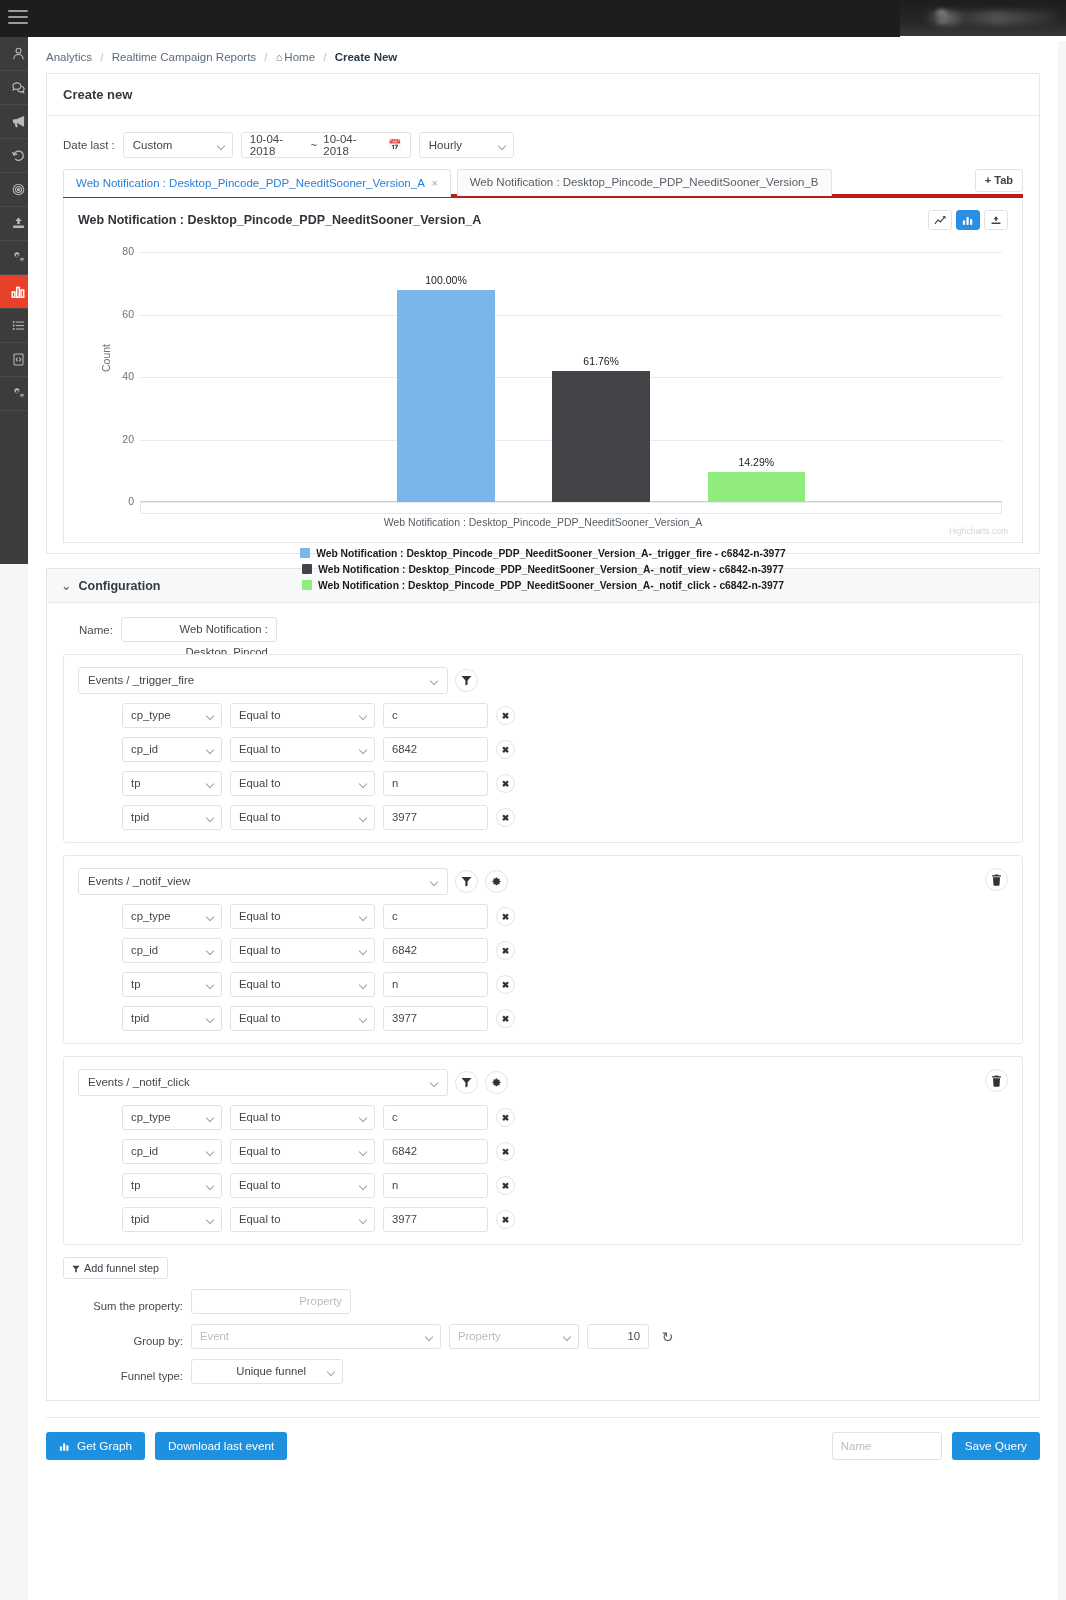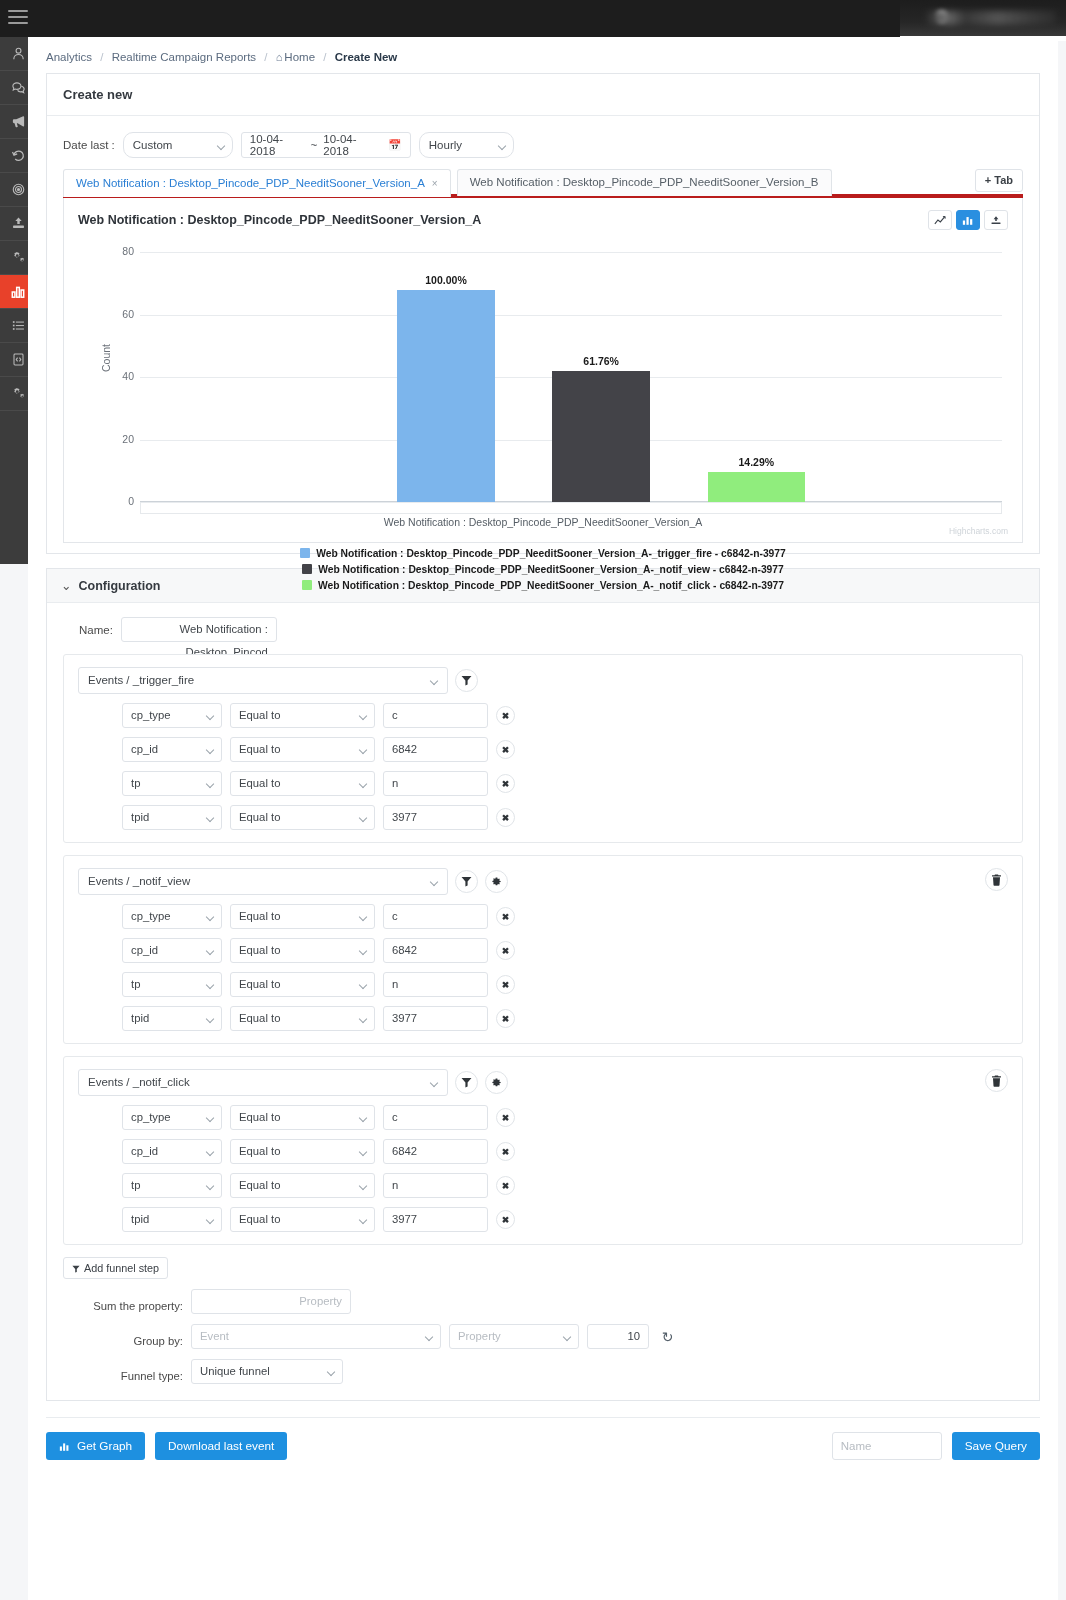--- a/index.html
+++ b/index.html
@@ -34,21 +34,21 @@
   .breadcrumb .sep{color:#b9c1cc;margin:0 5px;}
   .breadcrumb .crumb{color:#5b6b7f;}
   .breadcrumb .crumb.active{color:#2b3a4a;font-weight:bold;}
   .home-ico{font-size:11px;margin-right:2px;}
   .panel{margin:0 18px;border:1px solid #e3e6ea;background:#fff;}
   .panel-head{padding:13px 16px;border-bottom:1px solid #e9ecef;font-weight:bold;font-size:13px;color:#353a40;}
   .panel-body{padding:12px 16px 10px 16px;}
   
   .daterow{display:flex;align-items:center;gap:8px;padding:4px 0 12px 0;}
   .lbl{font-size:11.5px;color:#4a4a4a;}
-  .sel{position:relative;border:1px solid #dfe3e8;border-radius:10px;background:#fff;
+  .sel{position:relative;border:1px solid #dfe3e8;border-radius:3px;background:#fff;
       height:26px;line-height:24px;padding:0 16px 0 9px;font-size:11.5px;color:#41464b;}
   .sel:after{content:"";position:absolute;right:8px;top:10px;width:5px;height:5px;
       border-right:1.3px solid #9aa3ab;border-bottom:1.3px solid #9aa3ab;transform:rotate(45deg);}
   .sel.w110{width:110px;}
   .sel.w95{width:95px;}
   .daterange{display:flex;align-items:center;border:1px solid #dfe3e8;border-radius:3px;height:26px;
       padding:0 8px;font-size:11.5px;color:#41464b;background:#fff;width:170px;justify-content:center;gap:6px;}
   .daterange .cal{margin-left:4px;color:#7d868e;font-size:11px;}
   
   .tabs{display:flex;align-items:center;position:relative;border-bottom:4px solid #b91c1c;height:28px;}
@@ -68,21 +68,21 @@
   .tbtn.on{background:#2a8fe0;border-color:#2a8fe0;}
   .plot{position:relative;height:300px;margin:6px 8px 0 8px;}
   .yaxis-title{position:absolute;left:28px;top:130px;transform:rotate(-90deg);transform-origin:left top;
       font-size:10.5px;color:#6b7179;}
   .grid{position:absolute;left:68px;right:12px;top:10px;bottom:40px;}
   .gline{position:absolute;left:0;right:0;height:1px;background:#e8ebee;}
   .gline .tick{position:absolute;left:-26px;top:-7px;font-size:10.5px;color:#6b7179;width:20px;text-align:right;}
   .axis-x{position:absolute;left:0;right:0;bottom:0;height:1px;background:#ccd2d8;}
   .bars{position:absolute;left:0;right:0;top:0;bottom:0;}
   .bar{position:absolute;bottom:0;}
-  .bar .dl{position:absolute;left:0;right:0;top:-16px;text-align:center;font-size:10.5px;font-weight:bold;color:#1a1a1a;}
+  .bar .dl{position:absolute;left:0;right:0;top:-16px;text-align:center;font-size:10.5px;font-weight:normal;color:#1a1a1a;}
   .xlabel{position:absolute;left:0;right:0;bottom:14px;text-align:center;font-size:10.5px;color:#555d65;}
   .xbox{position:absolute;left:68px;right:12px;bottom:28px;height:12px;border:1px solid #e6e9ec;border-top:none;}
   .legend{position:absolute;left:0;right:0;bottom:-52px;text-align:center;}
   .lrow{display:block;font-size:10.3px;font-weight:bold;color:#1b1b1b;line-height:16px;white-space:nowrap;}
   .lsw{display:inline-block;width:10px;height:10px;margin-right:6px;vertical-align:-1px;border-radius:1px;}
   .credit{position:absolute;right:14px;bottom:6px;font-size:8.5px;color:#cfd4d9;}
   
   .cfg{margin:14px 18px 0 18px;border:1px solid #e3e6ea;background:#fff;}
   .cfg-head{background:#f7f8f9;border-bottom:1px solid #e9ecef;padding:9px 14px;font-weight:bold;font-size:12.5px;color:#353a40;}
   .cfg-head .chev{display:inline-block;margin-right:7px;color:#555;font-weight:normal;}
@@ -481,21 +481,21 @@
       <div class="orow">
         <span class="ol">Group by:</span>
         <div class="fsel ph" style="width:250px;">Event</div>
         <div class="fsel ph" style="width:130px;">Property</div>
         <div class="txt" style="width:62px;">10</div>
         <div class="reload">↻</div>
       </div>
 
       <div class="orow">
         <span class="ol">Funnel type:</span>
-        <div class="fsel" style="width:152px;">Unique funnel</div>
+        <div class="fsel" style="width:152px;text-align:right;">Unique funnel</div>
       </div>
 
     </div>
   </div>
 
   <div class="footer">
     <div class="btn">
       <svg width="12" height="11" viewBox="0 0 14 12" fill="#fff">
         <rect x="1" y="6" width="2.4" height="5"></rect>
           <rect x="4.8" y="2.4" width="2.4" height="8.6"></rect>

